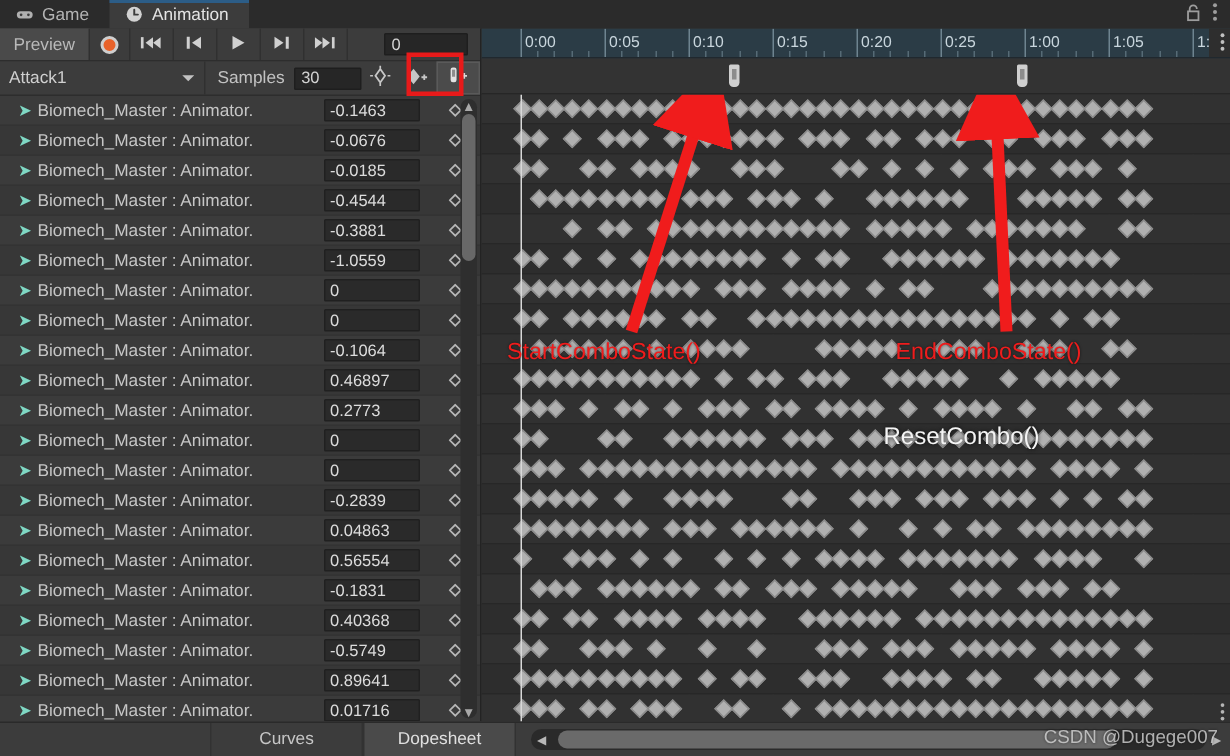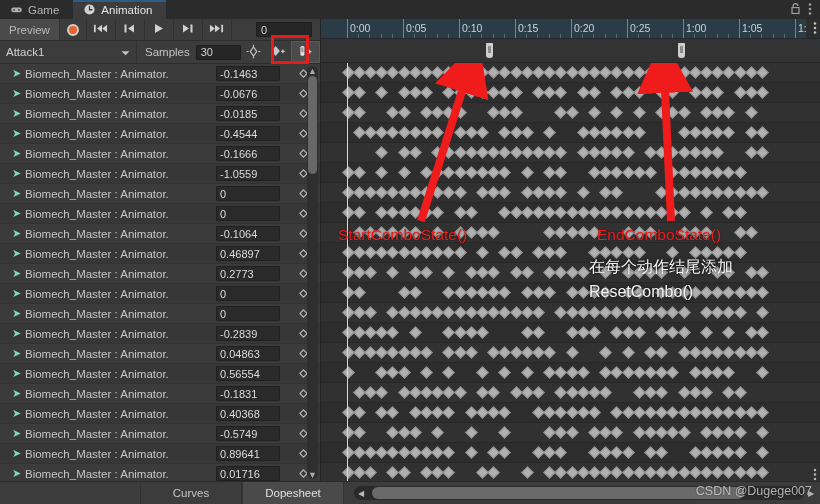--- a/index.html
+++ b/index.html
@@ -576,21 +576,21 @@
               <span class="pval">-0.4544</span>
               <span class="pkey">
                 <svg width="9" height="9" viewBox="0 0 10 10">
                   <path d="M5 1 9 5 5 9 1 5z" fill="none" stroke="#b6b6b6" stroke-width="1.3"></path>
                 </svg>
               </span>
             </div>
             <div class="prow">
               <span class="twist">➤</span>
               <span class="pname">Biomech_Master : Animator.</span>
-              <span class="pval">-0.1666</span>
+              <span class="pval">-0.3881</span>
               <span class="pkey">
                 <svg width="9" height="9" viewBox="0 0 10 10">
                   <path d="M5 1 9 5 5 9 1 5z" fill="none" stroke="#b6b6b6" stroke-width="1.3"></path>
                 </svg>
               </span>
             </div>
             <div class="prow">
               <span class="twist">➤</span>
               <span class="pname">Biomech_Master : Animator.</span>
               <span class="pval">-1.0559</span>
@@ -1496,21 +1496,20 @@
             <defs>
               <marker id="ah" markerWidth="7" markerHeight="7" refX="3" refY="3.5" orient="auto">
                 <path d="M0 0 L7 3.5 L0 7 z" fill="#f01c1c"></path>
               </marker>
             </defs>
             <line x1="100" y1="158" x2="148" y2="6" stroke="#f01c1c" stroke-width="8" marker-end="url(#ah)"></line>
             <line x1="350" y1="158" x2="343" y2="6" stroke="#f01c1c" stroke-width="8" marker-end="url(#ah)"></line>
           </svg>
           <div class="anno-red-txt" style="left:276px; top:163px;">EndComboState()</div>
           <div class="anno-red-txt" style="left:17px; top:163px;">StartComboState()</div>
-          <div class="anno-white-txt" style="left:268px; top:194px;">在每个动作结尾添加</div>
           <div class="anno-white-txt" style="left:268px; top:220px;">ResetCombo()</div>
         </div>
       </div>
     </div>
   </div>
 
   <div class="footer">
     <div class="foot-left"></div>
     <div class="mode-btn">
       <span>Curves</span>

